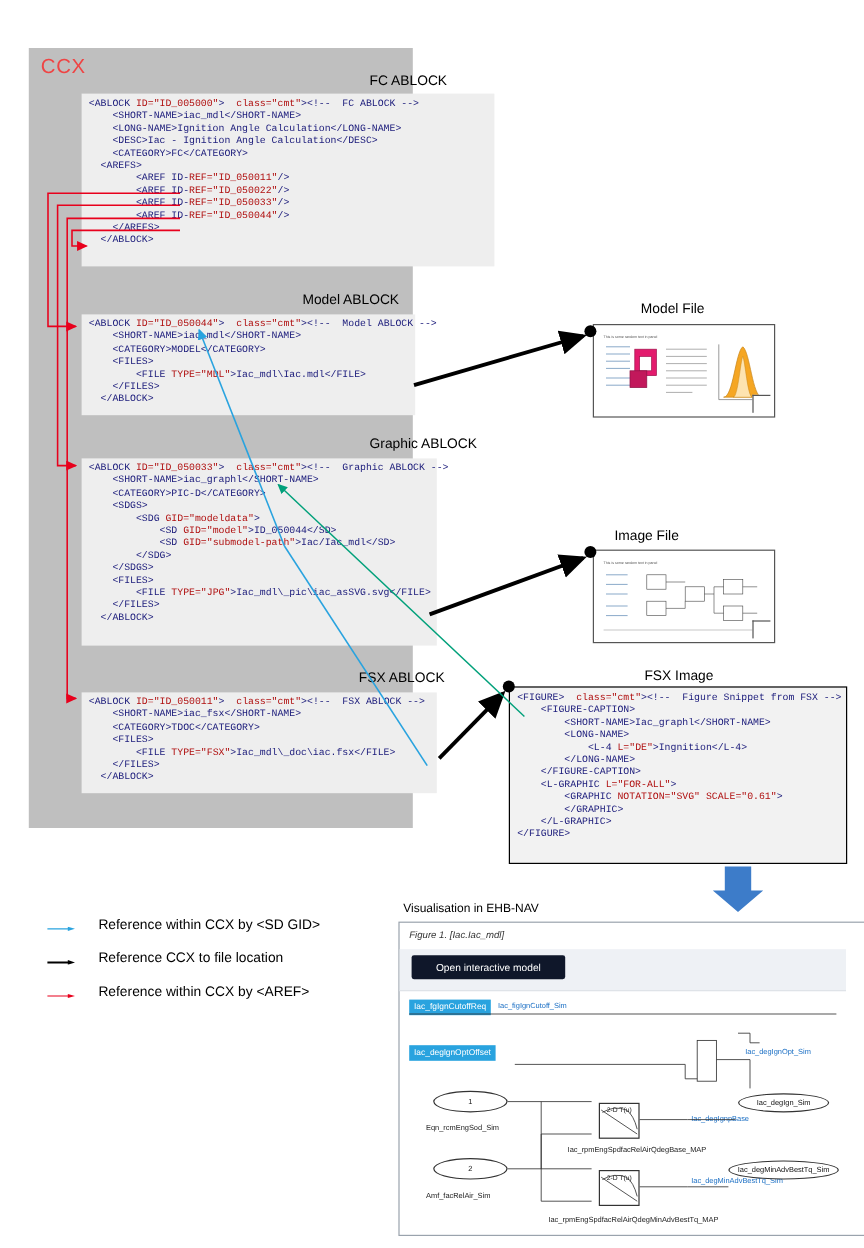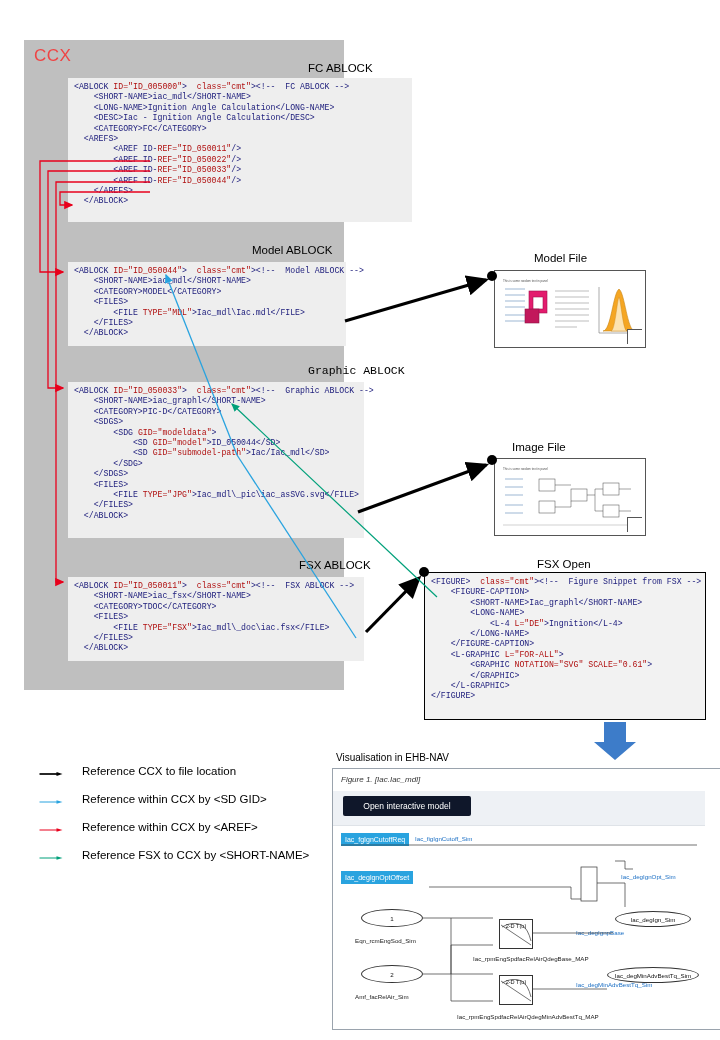--- a/index.html
+++ b/index.html
@@ -187,25 +187,25 @@
 </head>
 <body>
 
 <div class="stage">
 
   <div id="ccx-container"></div>
   <div id="ccx-label">CCX</div>
 
   <div class="caption" style="left:308px; top:62px;">FC ABLOCK</div>
   <div class="caption" style="left:252px; top:244px;">Model ABLOCK</div>
-  <div class="caption" style="left:308px; top:364px;font-family:Liberation Mono, monospace;">Graphic ABLOCK</div>
+  <div class="caption" style="left:308px; top:364px;">Graphic ABLOCK</div>
   <div class="caption" style="left:299px; top:559px;">FSX ABLOCK</div>
   <div class="caption" style="left:534px; top:252px;">Model File</div>
   <div class="caption" style="left:512px; top:441px;">Image File</div>
-  <div class="caption" style="left:537px; top:558px;">FSX Open</div>
+  <div class="caption" style="left:537px; top:558px;">FSX Image</div>
 
   <div class="codeblock" style="left:68px; top:78px; width:344px; height:144px;">&lt;ABLOCK <span class="attr">ID="ID_005000"</span>&gt;  <span <span="" class="attr">class="cmt"</span>&gt;&lt;!--  FC ABLOCK --&gt;
     &lt;SHORT-NAME&gt;iac_mdl&lt;/SHORT-NAME&gt;
     &lt;LONG-NAME&gt;Ignition Angle Calculation&lt;/LONG-NAME&gt;
     &lt;DESC&gt;Iac - Ignition Angle Calculation&lt;/DESC&gt;
     &lt;CATEGORY&gt;FC&lt;/CATEGORY&gt;
   &lt;AREFS&gt;
         &lt;AREF ID-<span class="attr">REF="ID_050011"</span>/&gt;
         &lt;AREF ID-<span class="attr">REF="ID_050022"</span>/&gt;
         &lt;AREF ID-<span class="attr">REF="ID_050033"</span>/&gt;
@@ -353,45 +353,38 @@
     <path d="M437 597 L232 404" stroke="#00a07a" stroke-width="1.2" fill="none" marker-end="url(#ar-green)"></path>
 
     <g>
       <path d="M604 722 L626 722 L626 742 L636 742 L615 760 L594 742 L604 742 Z" fill="#3d7cc9"></path>
     </g>
   </svg>
 
   <div id="legend">
     <div class="legend-row">
       <svg class="legend-arrow" viewBox="0 0 46 8">
+        <path d="M0 4 H36" stroke="#29a3df" stroke-width="2"></path>
+        <path d="M34 0.5 L46 4 L34 7.5 Z" fill="#29a3df"></path>
+      </svg>
+      <span class="lbl">Reference within CCX by &lt;SD GID&gt;</span>
+    </div>
+    <div class="legend-row">
+      <svg class="legend-arrow" viewBox="0 0 46 8">
         <path d="M0 4 H36" stroke="#000000" stroke-width="3.4"></path>
         <path d="M34 0 L46 4 L34 8 Z" fill="#000000"></path>
       </svg>
       <span class="lbl">Reference CCX to file location</span>
-    </div>
-    <div class="legend-row">
-      <svg class="legend-arrow" viewBox="0 0 46 8">
-        <path d="M0 4 H36" stroke="#29a3df" stroke-width="2"></path>
-        <path d="M34 0.5 L46 4 L34 7.5 Z" fill="#29a3df"></path>
-      </svg>
-      <span class="lbl">Reference within CCX by &lt;SD GID&gt;</span>
     </div>
     <div class="legend-row">
       <svg class="legend-arrow" viewBox="0 0 46 8">
         <path d="M0 4 H36" stroke="#e8001c" stroke-width="2"></path>
         <path d="M34 0.5 L46 4 L34 7.5 Z" fill="#e8001c"></path>
       </svg>
       <span class="lbl">Reference within CCX by &lt;AREF&gt;</span>
-    </div>
-    <div class="legend-row">
-      <svg class="legend-arrow" viewBox="0 0 46 8">
-        <path d="M0 4 H36" stroke="#00a07a" stroke-width="2"></path>
-        <path d="M34 0.5 L46 4 L34 7.5 Z" fill="#00a07a"></path>
-      </svg>
-      <span class="lbl">Reference FSX to CCX by &lt;SHORT-NAME&gt;</span>
     </div>
   </div>
 
   <div id="vis-title">Visualisation in EHB-NAV</div>
   <div id="vis-panel">
     <div id="vis-caption">Figure 1. [Iac.Iac_mdl]</div>
     <div id="vis-header">
       <div id="open-model-btn">Open interactive model</div>
     </div>
 

